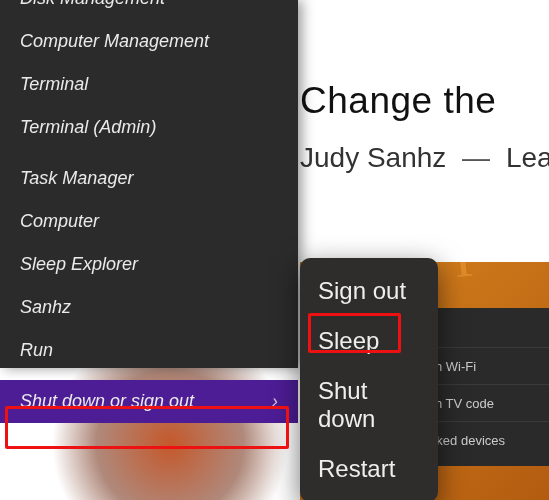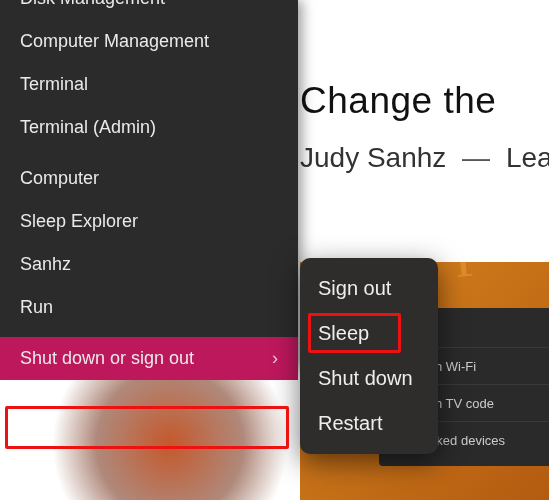--- a/index.html
+++ b/index.html
@@ -47,29 +47,30 @@
     font-size: 13px; color: #ccc;
   }
   .settings-card .row .ic { width: 16px; height: 16px; display: inline-flex; align-items: center; justify-content: center; }
 
   
   .winx {
     position: absolute; left: 0; top: 0; width: 298px; height: 368px;
     background: #2b2b2b; color: #eaeaea;
     display: flex; flex-direction: column;
     box-shadow: 4px 0 12px rgba(0,0,0,0.4);
+    font-style: italic;
   }
   .winx .item {
     padding: 11px 20px; font-size: 18px;
     display: flex; align-items: center; justify-content: space-between;
     cursor: default;
   }
   .winx .item.cutoff { padding-top: 0; margin-top: -12px; }
   .winx .sep { height: 1px; background: #4a4a4a; margin: 4px 0; }
-  .winx .item.hover { background: #be185d; }
+  .winx .item.hover { background: #4c1d95; }
   .chevron { font-size: 18px; color: #eaeaea; opacity: 0.85; }
 
   
   .glow {
     position: absolute; left: 40px; top: 345px; width: 260px; height: 180px;
     background: radial-gradient(circle at 50% 55%, rgba(190,70,20,0.9), rgba(110,40,15,0.55) 45%, rgba(0,0,0,0) 72%);
     pointer-events: none;
   }
 
   
@@ -81,21 +82,21 @@
   .annot.sub  { left: 308px; top: 313px; width: 93px;  height: 40px; }
 
   
   .submenu {
     position: absolute; left: 300px; top: 258px;
     width: 138px; background: #2e2d2c; color: #eee;
     border-radius: 10px; padding: 8px 0;
     box-shadow: 0 8px 28px rgba(0,0,0,0.55);
   }
   .submenu .mi {
-    padding: 11px 18px; font-size: 20px; cursor: default;
+    padding: 11px 18px; font-size: 24px; cursor: default;
   }
 
   svg { display: block; }
 </style>
 </head>
 <body>
 
 <div class="article">
   <h1>Change the</h1>
   <div class="byline">
@@ -152,20 +153,23 @@
   </div>
   <div class="item">
     <span>Terminal</span>
   </div>
   <div class="item">
     <span>Terminal (Admin)</span>
   </div>
   <div class="sep"></div>
 
   <div class="item">
+    <span>Task Manager</span>
+  </div>
+  <div class="item">
     <span>Computer</span>
   </div>
   <div class="item">
     <span>Sleep Explorer</span>
   </div>
   <div class="item">
     <span>Sanhz</span>
   </div>
   <div class="item">
     <span>Run</span>

